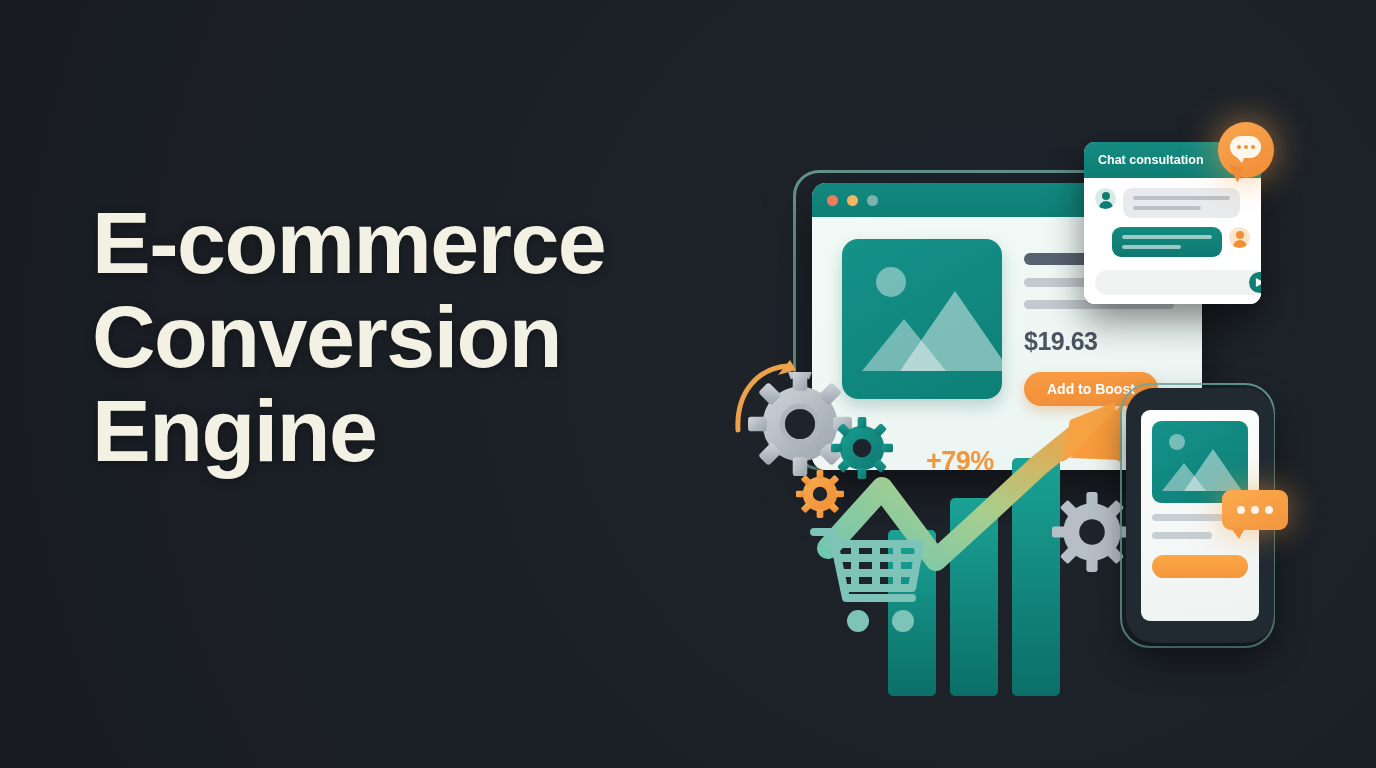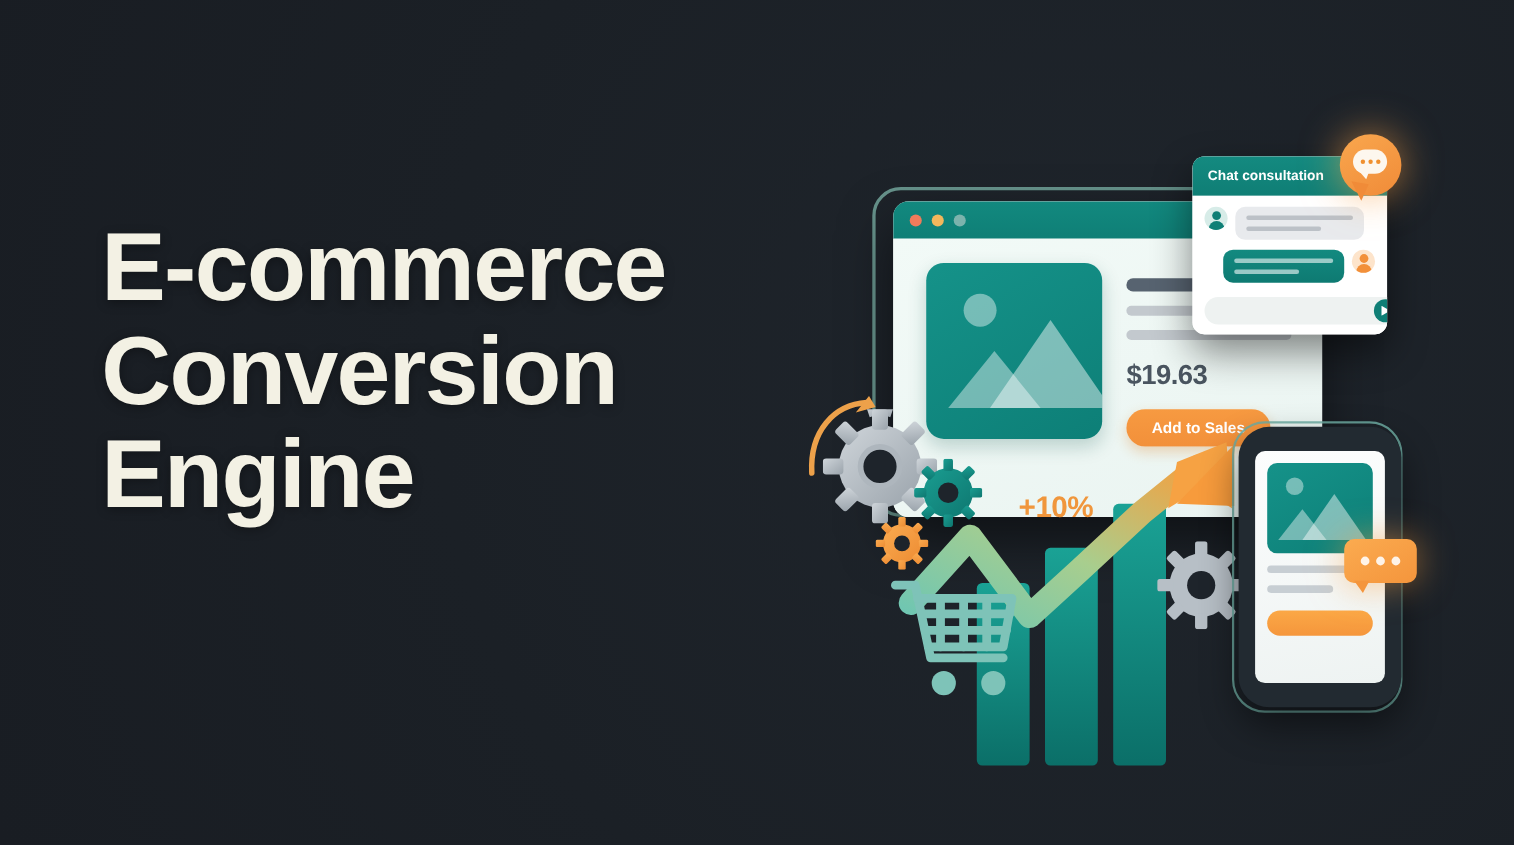--- a/index.html
+++ b/index.html
@@ -317,21 +317,21 @@
       <rect x="118" y="130" width="48" height="166" rx="5" fill="url(#barg)"></rect>
       <rect x="180" y="98" width="48" height="198" rx="5" fill="url(#barg)"></rect>
       <rect x="242" y="58" width="48" height="238" rx="5" fill="url(#barg)"></rect>
 
       <path d="M 58 148 L 112 88 L 166 160 L 212 118 L 268 66 L 320 24" fill="none" stroke="url(#lineg)" stroke-width="22" stroke-linecap="round" stroke-linejoin="round"></path>
 
       <path d="M 345 2 L 350 62 L 322 44 L 292 62 L 300 20 Z" fill="#f6a243"></path>
       <polygon points="352,4 352,60 300,58" fill="#f79b3c"></polygon>
     </svg>
 
-    <div class="pct-label">+10%</div>
+    <div class="pct-label">+79%</div>
 
     <svg class="cart" width="130" height="120" viewBox="0 0 130 120">
       <g fill="none" stroke="#7ec3b8" stroke-width="8" stroke-linecap="round" stroke-linejoin="round">
         <path d="M 6 12 L 24 12 L 38 78 L 104 78"></path>
         <path d="M 26 24 L 112 24 L 104 68 L 36 68"></path>
         <path d="M 47 24 L 47 68 M 68 24 L 68 68 M 89 24 L 89 68"></path>
         <path d="M 30 38 L 110 38 M 33 53 L 107 53"></path>
       </g>
       <circle cx="50" cy="101" r="11" fill="#7ec3b8"></circle>
       <circle cx="95" cy="101" r="11" fill="#7ec3b8"></circle>
@@ -443,21 +443,21 @@
           <span class="ph-sun"></span>
           <span class="ph-mtn-a"></span>
           <span class="ph-mtn-b"></span>
         </div>
         <div class="prod-lines">
           <div class="pl t"></div>
           <div class="pl s"></div>
           <div class="pl s"></div>
         </div>
         <div class="price">$19.63</div>
-        <button class="add-cart">Add to Sales</button>
+        <button class="add-cart">Add to Boost</button>
       </div>
     </div>
 
     <div class="chat-panel">
       <div class="chat-head">
         <span class="chat-head-title">Chat consultation</span>
       </div>
       <div class="chat-body">
         <div class="msg-row">
           <span class="avatar teal"></span>

